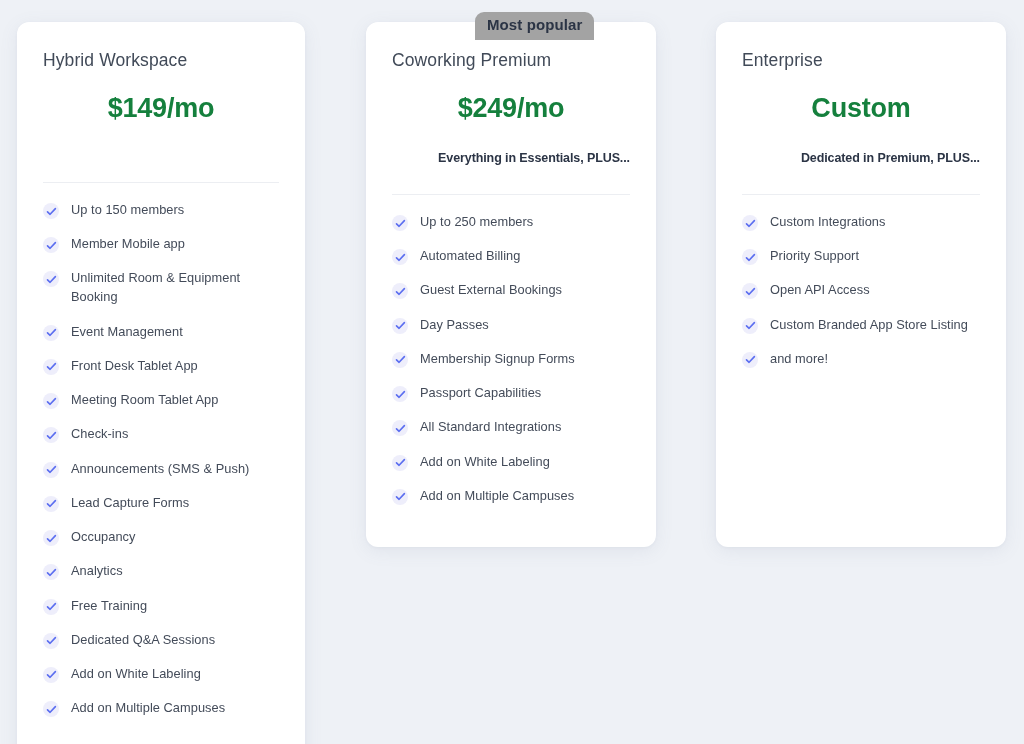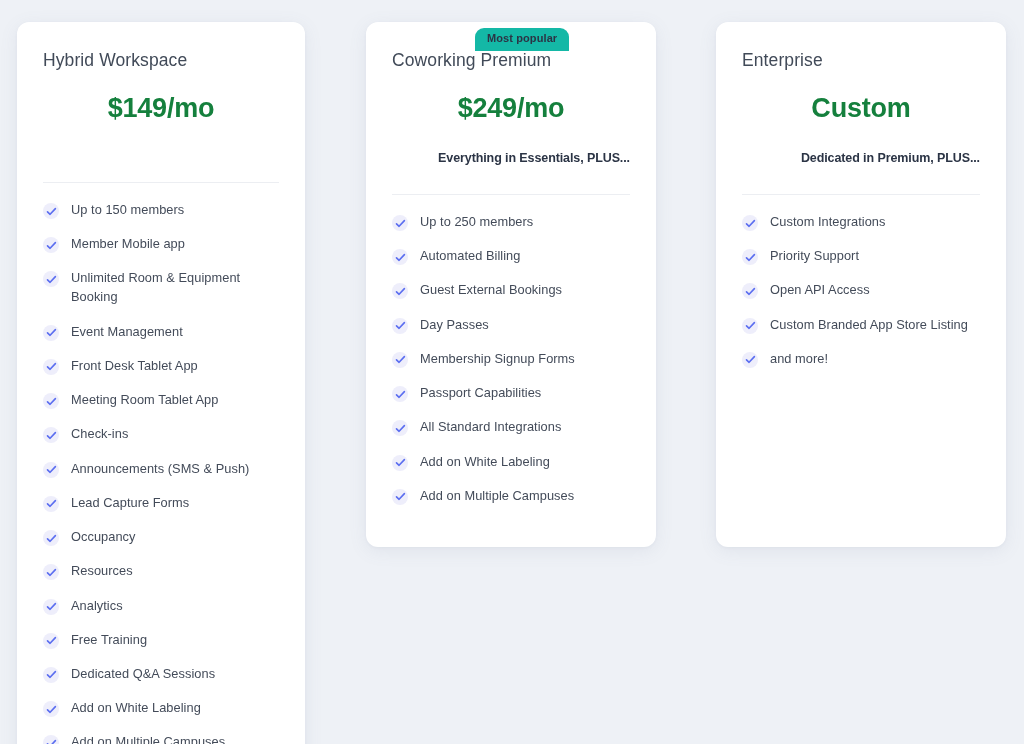--- a/index.html
+++ b/index.html
@@ -52,25 +52,25 @@
     left: 716px;
     top: 22px;
     width: 290px;
     height: 525px;
   }
 
   
   .popular-badge {
     position: absolute;
     left: 475px;
-    top: 28px;
+    top: 12px;
     padding: 4px 12px 7px;
-    background: #14b8a6;
+    background: #a3a3a3;
     border-radius: 9px 9px 0 0;
-    font-size: 11px;
+    font-size: 15px;
     font-weight: bold;
     color: #2b3445;
     letter-spacing: 0.1px;
     white-space: nowrap;
     z-index: 1;
   }
 
   
   .plan-title {
     text-align: left;
@@ -232,28 +232,20 @@
             </svg>
           </span>
         <span class="feature-text">Occupancy</span>
       </li>
       <li class="feature-item">
         <span class="check-icon">
             <svg width="11" height="11" viewBox="0 0 11 11">
               <path d="M1.5 5.8 L4.1 8.3 L9.4 2.6" fill="none" stroke="#5b6ef0" stroke-width="1.6" stroke-linecap="round" stroke-linejoin="round"></path>
             </svg>
           </span>
-        <span class="feature-text">Resources</span>
-      </li>
-      <li class="feature-item">
-        <span class="check-icon">
-            <svg width="11" height="11" viewBox="0 0 11 11">
-              <path d="M1.5 5.8 L4.1 8.3 L9.4 2.6" fill="none" stroke="#5b6ef0" stroke-width="1.6" stroke-linecap="round" stroke-linejoin="round"></path>
-            </svg>
-          </span>
         <span class="feature-text">Analytics</span>
       </li>
       <li class="feature-item">
         <span class="check-icon">
             <svg width="11" height="11" viewBox="0 0 11 11">
               <path d="M1.5 5.8 L4.1 8.3 L9.4 2.6" fill="none" stroke="#5b6ef0" stroke-width="1.6" stroke-linecap="round" stroke-linejoin="round"></path>
             </svg>
           </span>
         <span class="feature-text">Free Training</span>
       </li>

